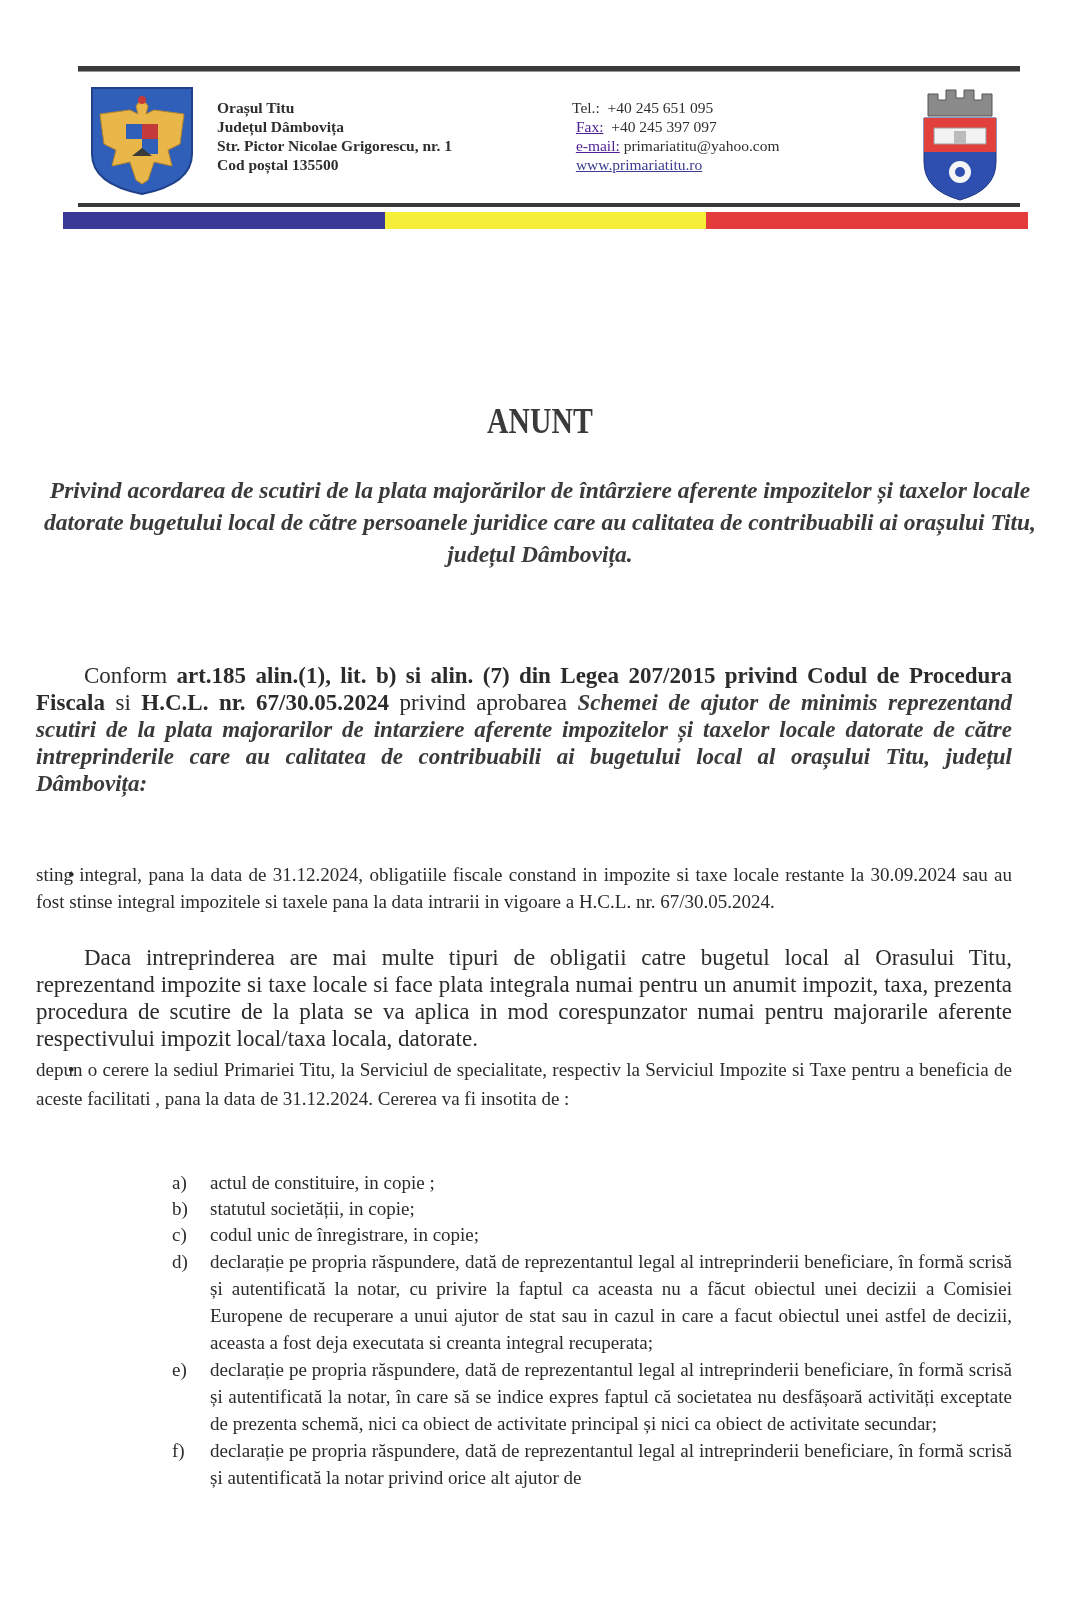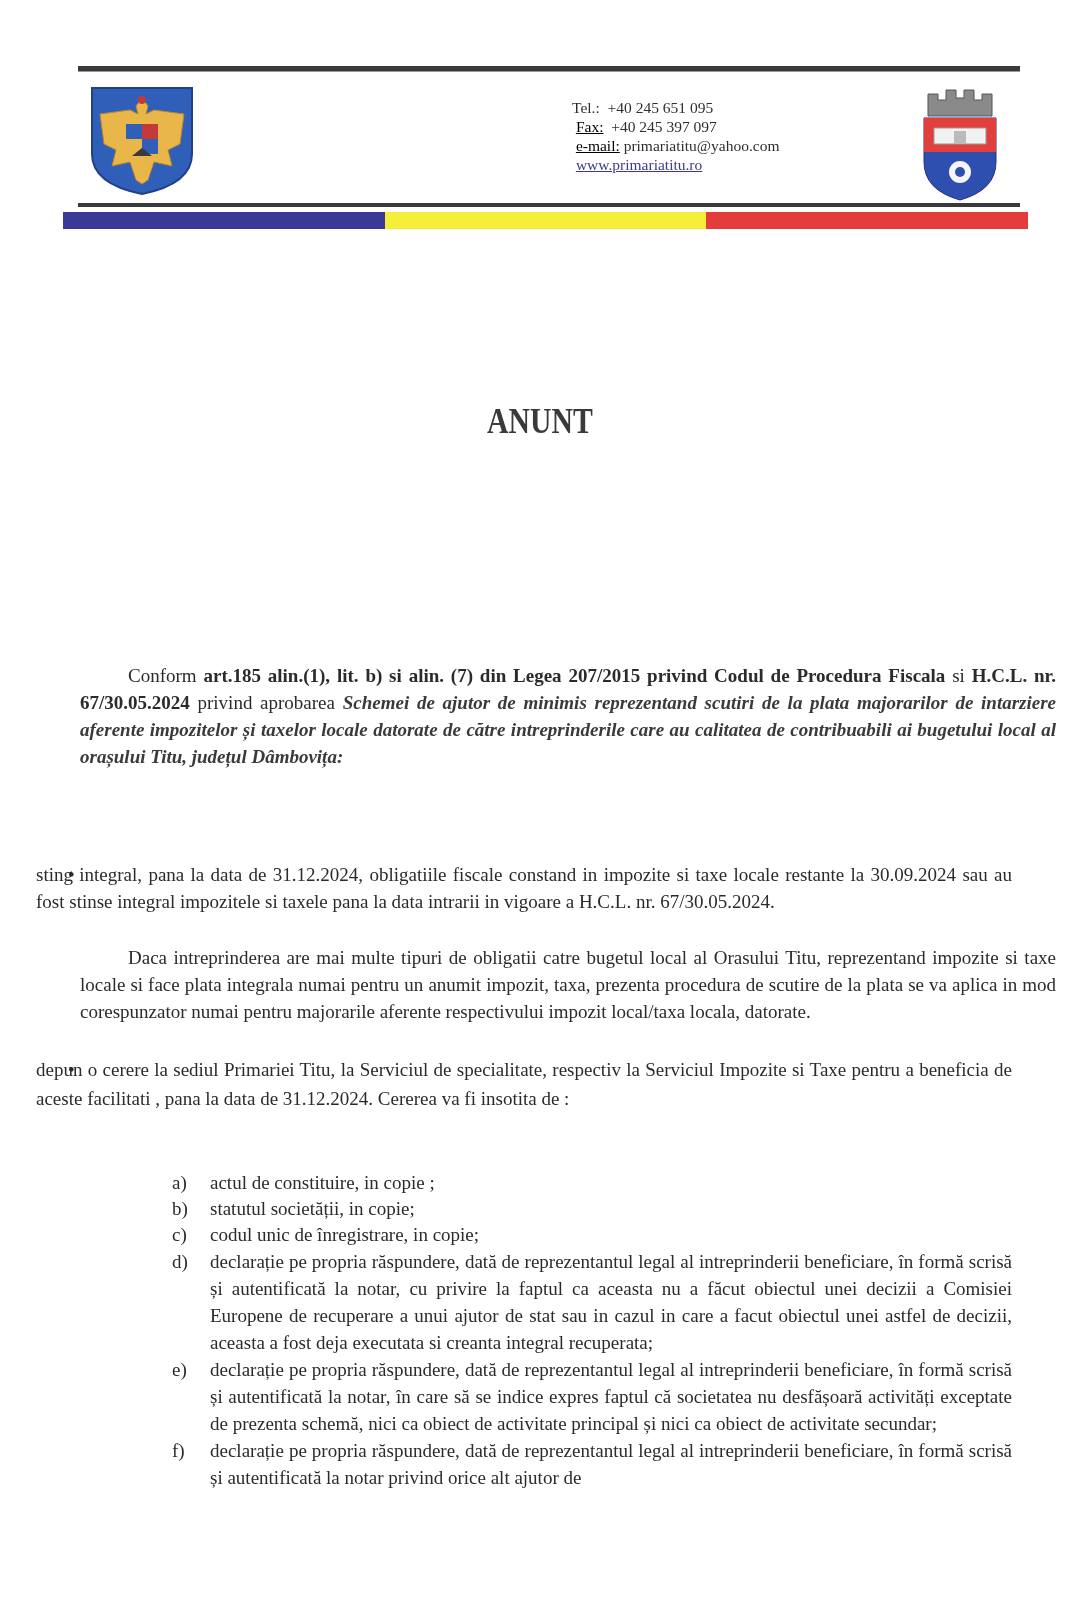--- a/index.html
+++ b/index.html
@@ -8,33 +8,33 @@
 
   .org-title { position: absolute; left: 0; top: 18px; width: 1080px; text-align: center; font-size: 40px; font-weight: bold; letter-spacing: 2px; color: #333; }
   .rule-top { position: absolute; left: 78px; top: 66px; width: 942px; height: 5px; background: #3a3a3a; border-bottom: 1px solid #999; }
   .rule-bottom { position: absolute; left: 78px; top: 203px; width: 942px; height: 4px; background: #3a3a3a; }
 
   .crest-left { position: absolute; left: 88px; top: 84px; width: 108px; height: 112px; }
   .crest-right { position: absolute; left: 920px; top: 84px; width: 80px; height: 118px; }
 
   .addr { position: absolute; left: 217px; top: 98px; font-size: 15.5px; font-weight: bold; line-height: 19px; color: #2e2e2e; }
   .contact { position: absolute; left: 572px; top: 98px; font-size: 15.5px; font-weight: normal; line-height: 19px; color: #2e2e2e; }
-  .contact .lbl { color: #000000; text-decoration: underline; }
+  .contact .lbl { color: #4c1d95; text-decoration: underline; }
   .contact .link { color: #3b3b8f; text-decoration: underline; }
 
   .flag { position: absolute; left: 63px; top: 212px; width: 965px; height: 17px; display: flex; }
   .flag div { flex: 1; }
 
   .dept { position: absolute; left: 36px; top: 268px; font-size: 19.5px; font-weight: bold; line-height: 28px; color: #2b2b2b; }
 
   .anunt { position: absolute; left: 0; top: 402px; width: 1080px; text-align: center; font-size: 35px; font-weight: bold; color: #3a3a3a; transform: scaleX(0.85); }
 
   .subtitle { position: absolute; left: 30px; top: 474px; width: 1020px; text-align: center; font-size: 23.5px; font-style: italic; font-weight: bold; line-height: 32px; color: #3a3a3a; }
 
-  .body { position: absolute; left: 36px; width: 976px; font-size: 19px; line-height: 26px; text-align: justify; color: #2b2b2b; margin-left: 44px; }
+  .body { position: absolute; left: 36px; width: 976px; font-size: 23px; line-height: 26px; text-align: justify; color: #2b2b2b; }
   .body b { color: #2b2b2b; }
   .body i.bi { font-weight: bold; font-style: italic; color: #3a3a3a; }
   .indent { text-indent: 48px; }
   .u { text-decoration: underline; }
 
   .bullet { position: absolute; left: 36px; width: 976px; font-size: 19px; line-height: 27px; text-align: justify; }
   .bullet .dot { position: absolute; left: 32px; top: 0; }
   .bullet .txt { }
 
   .alist { position: absolute; left: 172px; width: 840px; font-size: 19px; line-height: 26px; text-align: justify; }
@@ -53,20 +53,26 @@
     <path d="M54 14 L60 22 L58 30 L66 26 L96 30 L92 60 L80 66 L84 82 L66 78 L60 96 L54 100 L48 96 L42 78 L24 82 L28 66 L16 60 L12 30 L42 26 L50 30 L48 22 Z" fill="#e9b64a" stroke="#b8862a" stroke-width="1"></path>
     <rect x="38" y="40" width="32" height="30" fill="#d9463c"></rect>
     <rect x="38" y="40" width="16" height="15" fill="#2f5fb8"></rect>
     <rect x="54" y="55" width="16" height="15" fill="#2f5fb8"></rect>
     <rect x="54" y="40" width="16" height="15" fill="#c43a3a"></rect>
     <rect x="38" y="55" width="16" height="15" fill="#e9b64a"></rect>
     <path d="M44 72 L54 64 L64 72 Z" fill="#3a3a3a"></path>
     <circle cx="54" cy="16" r="4" fill="#c43a3a"></circle>
   </svg>
 
+  <div class="addr">
+    <div>Orașul Titu</div>
+    <div>Județul Dâmbovița</div>
+    <div>Str. Pictor Nicolae Grigorescu, nr. 1</div>
+    <div>Cod poștal 135500</div>
+  </div>
 
   <div class="contact">
     <div><span>Tel.:</span>&nbsp; <span>+40 245 651 095</span></div>
     <div>&nbsp;<span class="lbl">Fax:</span>&nbsp; <span>+40 245 397 097</span></div>
     <div>&nbsp;<span class="lbl">e-mail:</span> <span>primariatitu@yahoo.com</span></div>
     <div>&nbsp;<span class="link">www.primariatitu.ro</span></div>
   </div>
 
   <svg class="crest-right" viewBox="0 0 80 118">
     <path d="M8 32 V10 H18 V16 H26 V6 H36 V14 H44 V6 H54 V16 H62 V10 H72 V32 Z" fill="#8a8a8a" stroke="#555" stroke-width="1"></path>
@@ -81,20 +87,21 @@
   <div class="rule-bottom"></div>
   <div class="flag">
     <div style="background:#3a3a96"></div>
     <div style="background:#f5ef3a"></div>
     <div style="background:#e43b3b"></div>
   </div>
 
 
   <div class="anunt">ANUNT</div>
 
+  <div class="subtitle">Privind acordarea de scutiri de la plata majorărilor de întârziere aferente impozitelor și taxelor locale datorate bugetului local de către persoanele juridice care au calitatea de contribuabili ai orașului Titu, județul Dâmbovița.</div>
 
   <div class="body indent" style="top:662px; line-height:27px;"><span>Conform </span><b>art.185 alin.(1), lit. b) si alin. (7) din Legea 207/2015 privind Codul de Procedura Fiscala</b><span> si </span><b>H.C.L. nr. 67/30.05.2024</b><span> privind aprobarea </span><i class="bi">Schemei de ajutor de minimis reprezentand scutiri de la plata majorarilor de intarziere aferente impozitelor și taxelor locale datorate de către intreprinderile care au calitatea de contribuabili ai bugetului local  al orașului Titu, județul Dâmbovița:</i></div>
 
 
   <div class="bullet" style="top:861px;">
     <span class="dot">•</span>
     <div class="txt">sting  integral, pana la  data de 31.12.2024, obligatiile fiscale constand in impozite si taxe locale restante la 30.09.2024 sau au fost stinse integral impozitele si taxele pana la data intrarii in vigoare a  H.C.L. nr. 67/30.05.2024.</div>
   </div>
 
   <div class="body" style="top:944px; text-indent:48px; line-height:27px;">Daca intreprinderea are mai multe tipuri de obligatii catre bugetul local al Orasului Titu, reprezentand impozite si taxe locale si face plata integrala numai pentru un anumit impozit, taxa, prezenta procedura de scutire de la plata se va aplica in mod corespunzator numai pentru majorarile aferente respectivului impozit local/taxa locala, datorate.</div>

